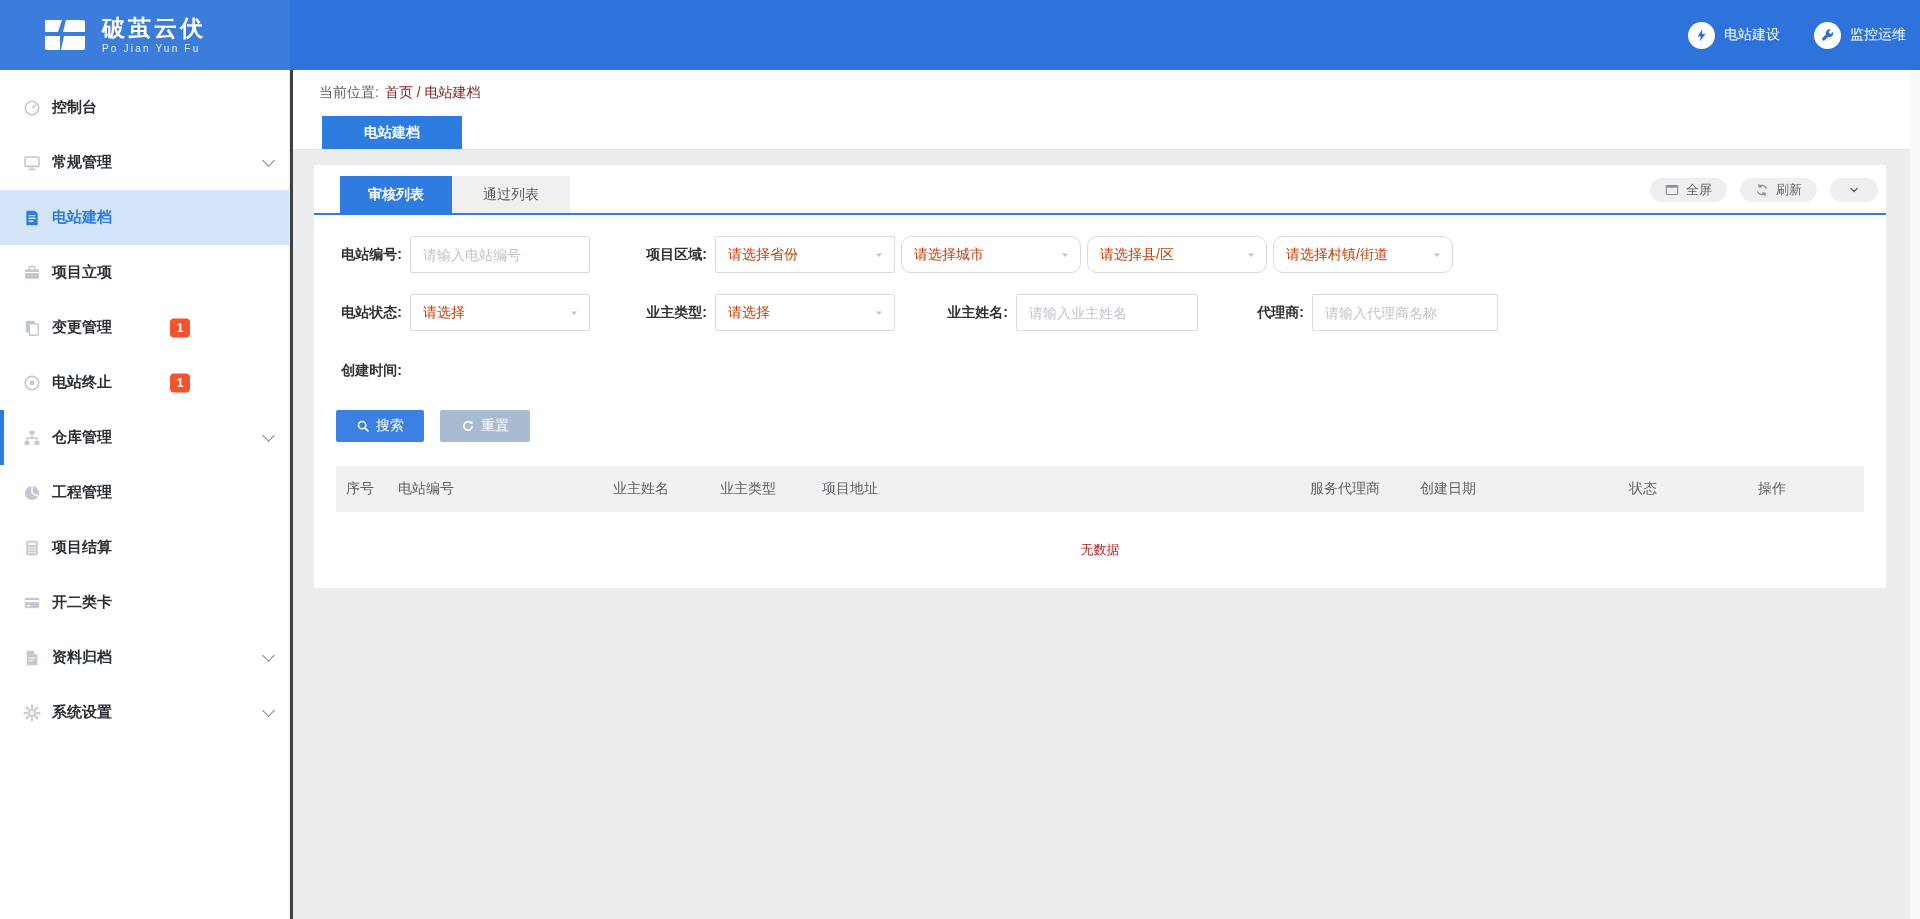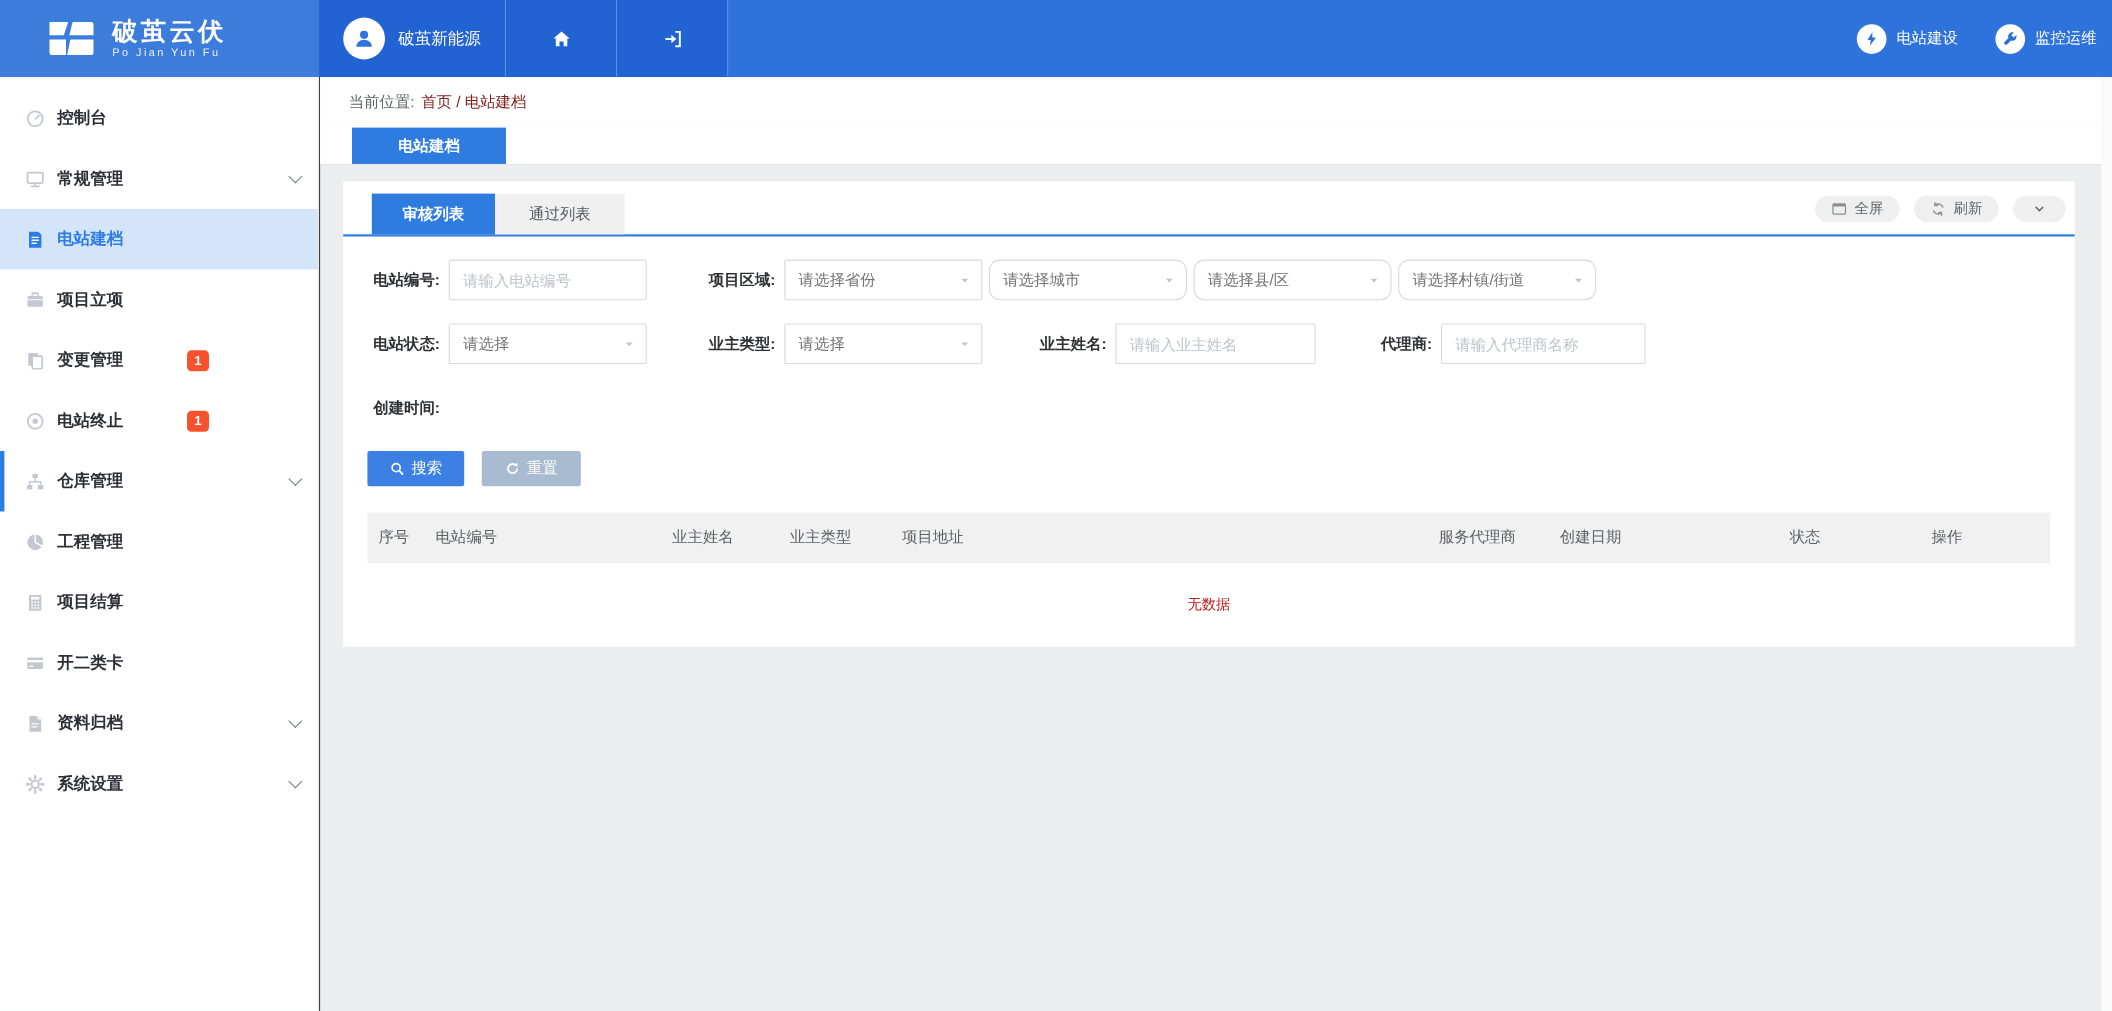--- a/index.html
+++ b/index.html
@@ -39,21 +39,21 @@
   .menu-item.active { background:#D5E5F9; color:#2B7CE5; }
   .menu-item.active .mi-label { color:#2B7CE5; }
   .menu-item.accent::before { content:""; position:absolute; left:0; top:0; width:4px; height:100%; background:#2B7CE5; }
   .badge { position:absolute; left:170px; top:50%; transform:translateY(-50%); min-width:20px; height:19px;
            background:#F5522D; border-radius:4px; color:#fff; font-size:12px; font-weight:bold;
            display:flex; align-items:center; justify-content:center; padding:0 4px; }
   .chev { position:absolute; right:16px; top:50%; width:9px; height:9px; margin-top:-7px;
           border-right:1.6px solid #7A7F87; border-bottom:1.6px solid #7A7F87; transform:rotate(45deg); }
 
   
-  .main { position:absolute; left:290px; top:70px; width:1630px; height:849px; border-left:1px solid #404040; }
+  .main { position:absolute; left:290px; top:70px; width:1630px; height:849px; border-left:3px solid #404040; }
   .crumbbar { height:45px; background:#fff; display:flex; align-items:center; padding-left:26px;
               font-size:14px; color:#5F6368; }
   .crumb-path { margin-left:6px; color:#7f1d1d; cursor:pointer; }
   .pagetabrow { height:35px; background:#fff; border-bottom:1px solid #E4E4E4; position:relative; }
   .pagetab { position:absolute; left:29px; bottom:0; width:140px; height:33px; background:#2F7CE1;
              color:#fff; font-size:14px; font-weight:bold; display:flex; align-items:center;
              justify-content:center; cursor:pointer; }
   .content { padding:15px 34px 0 21px; }
   .card { background:#fff; height:423px; position:relative; }
 
@@ -78,21 +78,21 @@
   .flabel.w3 { width:70px; margin-left:43px; }
   .flabel.w4 { width:70px; margin-left:36px; }
   .tinput { height:37px; border:1px solid #D9D9D9; border-radius:2px; font-size:14px; padding:0 12px;
             color:#333; font-family:"Liberation Sans", sans-serif; outline:none; background:#fff; }
   .tinput::placeholder { color:#BFC3CB; }
   .w180 { width:180px; } .w182 { width:182px; } .w186 { width:186px; }
   .select { width:180px; height:37px; border:1px solid #D9D9D9; border-radius:2px; background:#fff;
             display:flex; align-items:center; justify-content:space-between; padding:0 10px 0 12px;
             cursor:pointer; }
   .select + .select { margin-left:6px;border-radius:10px; }
-  .sel-ph { font-size:14px; color:#737373; }
+  .sel-ph { font-size:14px; color:#c2410c; }
   .daterange { position:relative; width:318px; }
   .daterange .tinput { width:318px; padding-right:38px; }
   .cal { position:absolute; right:10px; top:50%; transform:translateY(-50%); color:#A8ADB5; display:flex; }
 
   .btnrow { padding-left:22px; display:flex; gap:16px; }
   .btn { height:32px; border:none; border-radius:2px; color:#fff; font-size:14px; display:flex;
          align-items:center; justify-content:center; gap:6px; cursor:pointer; padding:0 18px;
          font-family:"Liberation Sans", sans-serif; }
   .btn-search { background:#3B80E2; width:88px;align-items:center; }
   .btn-reset { background:#A9BBD0; width:90px; }
@@ -122,47 +122,20 @@
           <path d="M3 18h15v14H5a2 2 0 0 1-2-2z"></path>
             <path d="M22 18h21v12a2 2 0 0 1-2 2H19z"></path>
         </svg>
       </span>
       <span class="logo-text">
         <div class="logo-title">破茧云伏</div>
         <div class="logo-sub">Po Jian Yun Fu</div>
       </span>
     </div>
 
-    <div class="nav-sections">
-      <div class="nav-section nav-user">
-        <span class="avatar-circle">
-          <svg class="ic" width="22" height="22" viewBox="0 0 16 16" fill="#2F74DC">
-            <circle cx="8" cy="5.6" r="2.7"></circle>
-              <path d="M2.8 13.4a5.2 4.6 0 0 1 10.4 0z"></path>
-          </svg>
-        </span>
-        <span class="nav-username">破茧新能源</span>
-      </div>
-      <div class="nav-section nav-btn">
-        <span>
-          <svg class="ic" width="19" height="19" viewBox="0 0 16 16">
-            <path d="M8 2.2 14.2 7.6H12.4V13.5H9.6V9.8H6.4V13.5H3.6V7.6H1.8Z" fill="#fff"></path>
-          </svg>
-        </span>
-      </div>
-      <div class="nav-section nav-btn">
-        <span>
-          <svg class="ic" width="19" height="19" viewBox="0 0 16 16">
-            <path d="M10 2.5H13.5V13.5H10" fill="none" stroke="#fff" stroke-width="1.5"></path>
-            <path d="M2.5 8H8.6" stroke="#fff" stroke-width="1.6"></path>
-            <path d="M7 4.8 10.8 8 7 11.2Z" fill="#fff"></path>
-          </svg>
-        </span>
-      </div>
-    </div>
 
     <div class="nav-right">
       <div class="nav-module">
         <span class="module-circle">
           <svg class="ic" width="15" height="15" viewBox="0 0 16 16" fill="currentColor">
             <path d="M8.8 1.5 3.8 9H7.2L6.2 14.5 12.2 6.5H8.6Z"></path>
           </svg>
         </span>
         <span class="nav-module-label">电站建设</span>
       </div>

